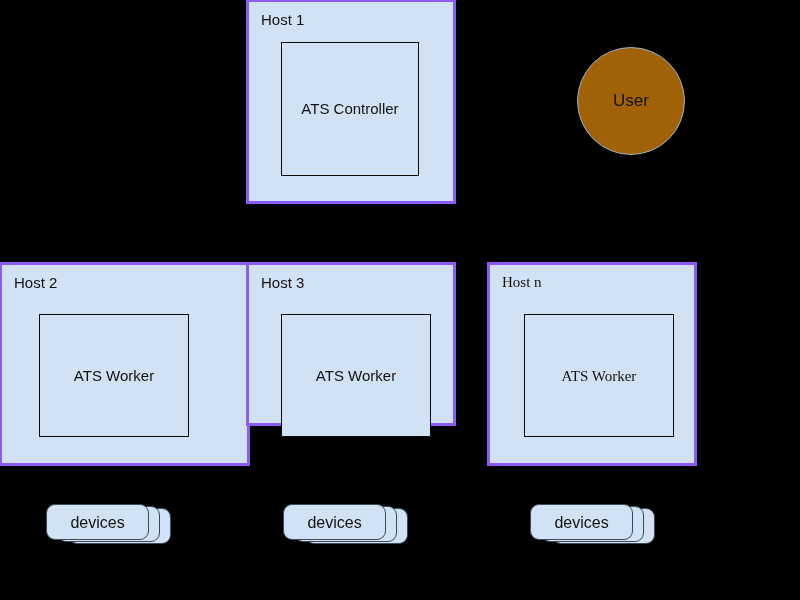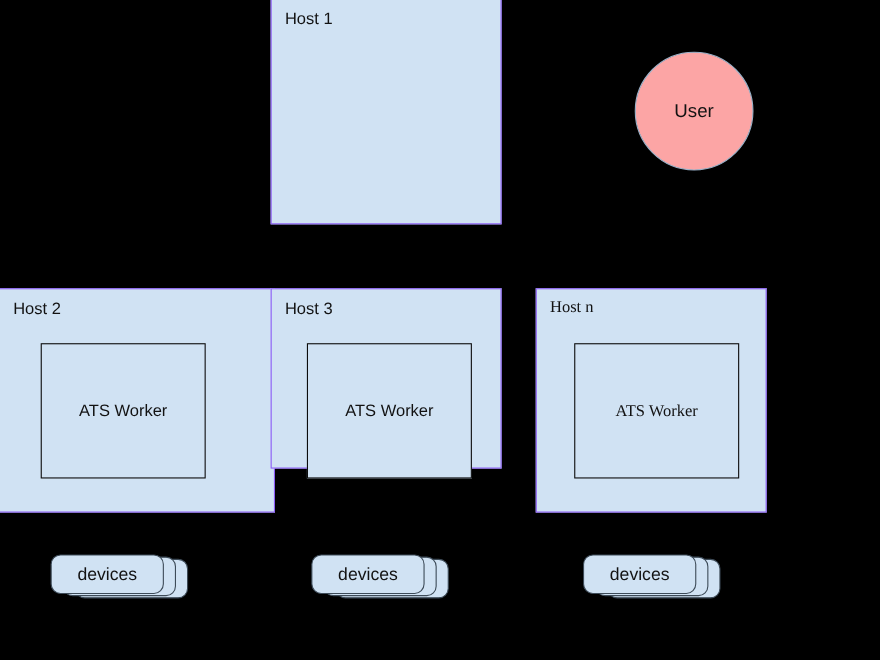--- a/index.html
+++ b/index.html
@@ -21,21 +21,21 @@
     top: 0;
     width: 800px;
     height: 600px;
     background: #000000;
   }
 
   
   .host-box {
     position: absolute;
     background: #d0e2f3;
-    border: 1px solid #8b5cf6;
+    border: 3px solid #8b5cf6;
     box-sizing: border-box;
     padding-left: 15px;
   }
   .host-label {
     position: absolute;
     left: 12px;
     top: 9px;
     font-size: 15px;
     line-height: 17px;
     color: #121212;
@@ -55,21 +55,21 @@
   .inner-label {
     font-size: 15px;
     line-height: 18px;
     color: #121212;
     white-space: nowrap;
   }
 
   
   .actor-circle {
     position: absolute;
-    background: #fca5a5;
+    background: #a16207;
     border: 1px solid #9ab2c9;
     border-radius: 50%;
     box-sizing: border-box;
     display: flex;
     align-items: center;
     justify-content: center;
   }
   .actor-label {
     font-size: 17px;
     line-height: 20px;
@@ -122,20 +122,23 @@
     white-space: nowrap;
   }
 </style>
 </head>
 <body>
 
 <div id="canvas">
 
   <div class="host-box" style="left:246px; top:-1px; width:210px; height:205px;">
     <span class="host-label">Host 1</span>
+    <div class="inner-box" style="left:32px; top:40px; width:138px; height:134px;">
+      <span class="inner-label">ATS Controller</span>
+    </div>
   </div>
 
   <div class="actor-circle" style="left:577px; top:47px; width:108px; height:108px;">
     <span class="actor-label">User</span>
   </div>
 
   <div class="host-box" style="left:-1px; top:262px; width:251px; height:204px;">
     <span class="host-label">Host 2</span>
     <div class="inner-box" style="left:37px; top:49px; width:150px; height:123px;">
       <span class="inner-label">ATS Worker</span>

